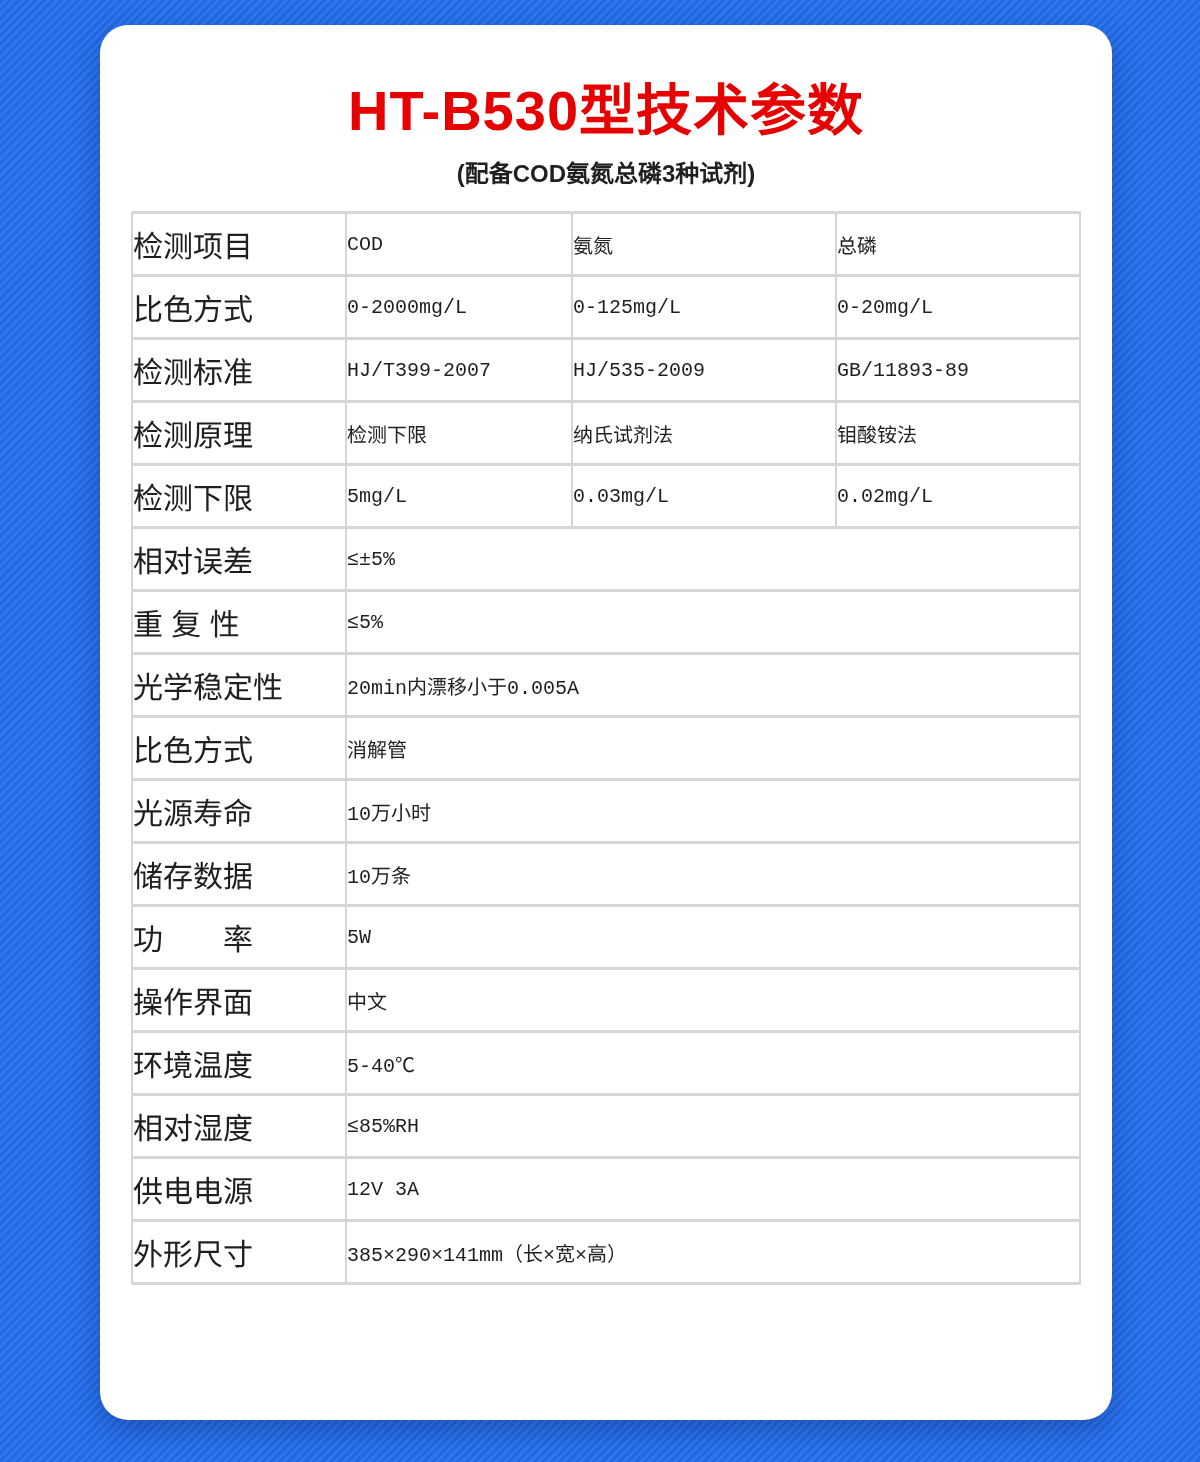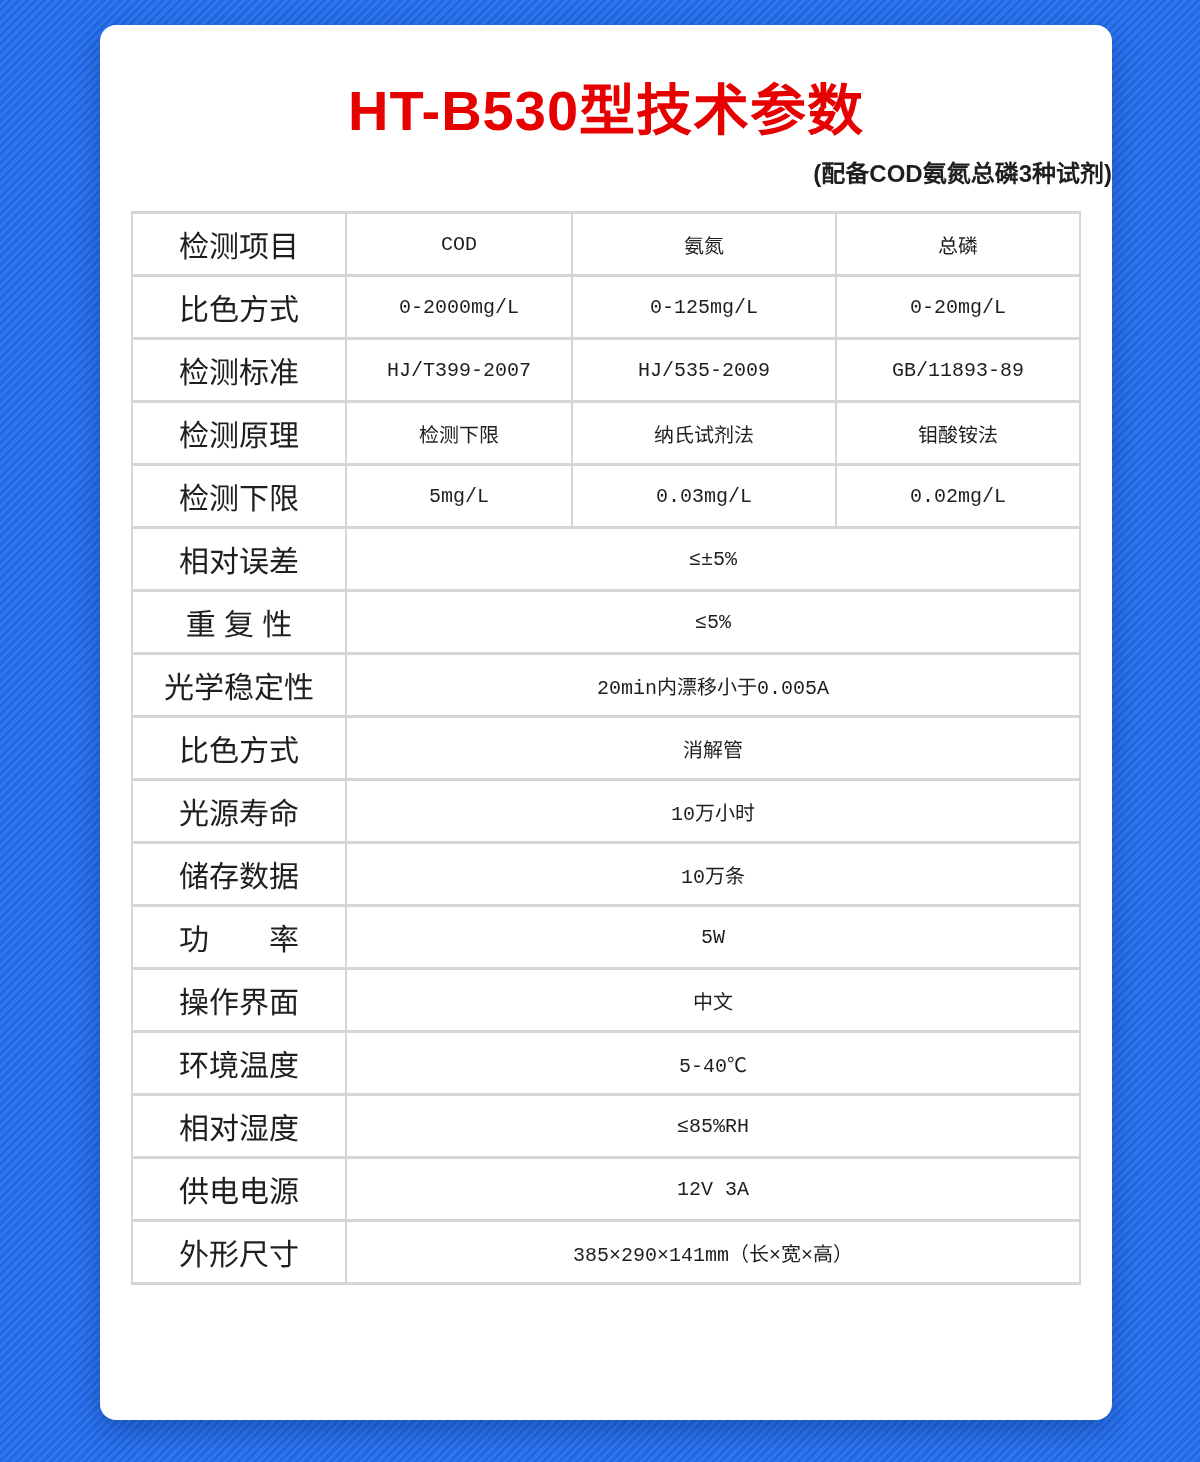--- a/index.html
+++ b/index.html
@@ -16,52 +16,52 @@
     font-family:"Liberation Sans","DejaVu Sans",sans-serif;
     background:repeating-linear-gradient(135deg,
       var(--page-blue-dark) 0px, var(--page-blue-dark) 3px,
       var(--page-blue-light) 3px, var(--page-blue-light) 6px);
   }
   .card{
     position:absolute;
     left:100px; top:25px;
     width:1012px; height:1395px;
     background:var(--card-white);
-    border-radius:16px;
+    border-radius:28px;
     box-shadow:0 10px 28px rgba(8,28,90,0.35);
   }
   .title{
     margin-top:58px;
     text-align:center;
     font-size:56px;
     font-weight:bold;
     letter-spacing:1px;
     color:var(--title-red);
     line-height:1.0;
   }
   .subtitle{
     margin-top:15px;
-    text-align:right;
+    text-align:center;
     font-size:24px;
     font-weight:bold;
     color:var(--text-dark);
   }
   table.spec-table{
     width:948px;
     margin:22px auto 0 auto;
     border-collapse:collapse;
     table-layout:fixed;
     border:2px solid var(--table-border);
   }
   .spec-table td{
     border:2px solid var(--table-border);
     border-top-width:3px;
     border-bottom-width:3px;
     height:63px;
-    text-align:center;
+    text-align:left;
     vertical-align:middle;
     color:var(--text-dark);
     white-space:nowrap;
     overflow:hidden;
   }
   .spec-table td.label{
     font-family:"Liberation Sans","DejaVu Sans",sans-serif;
     font-size:30px;
     font-weight:normal;
   }

